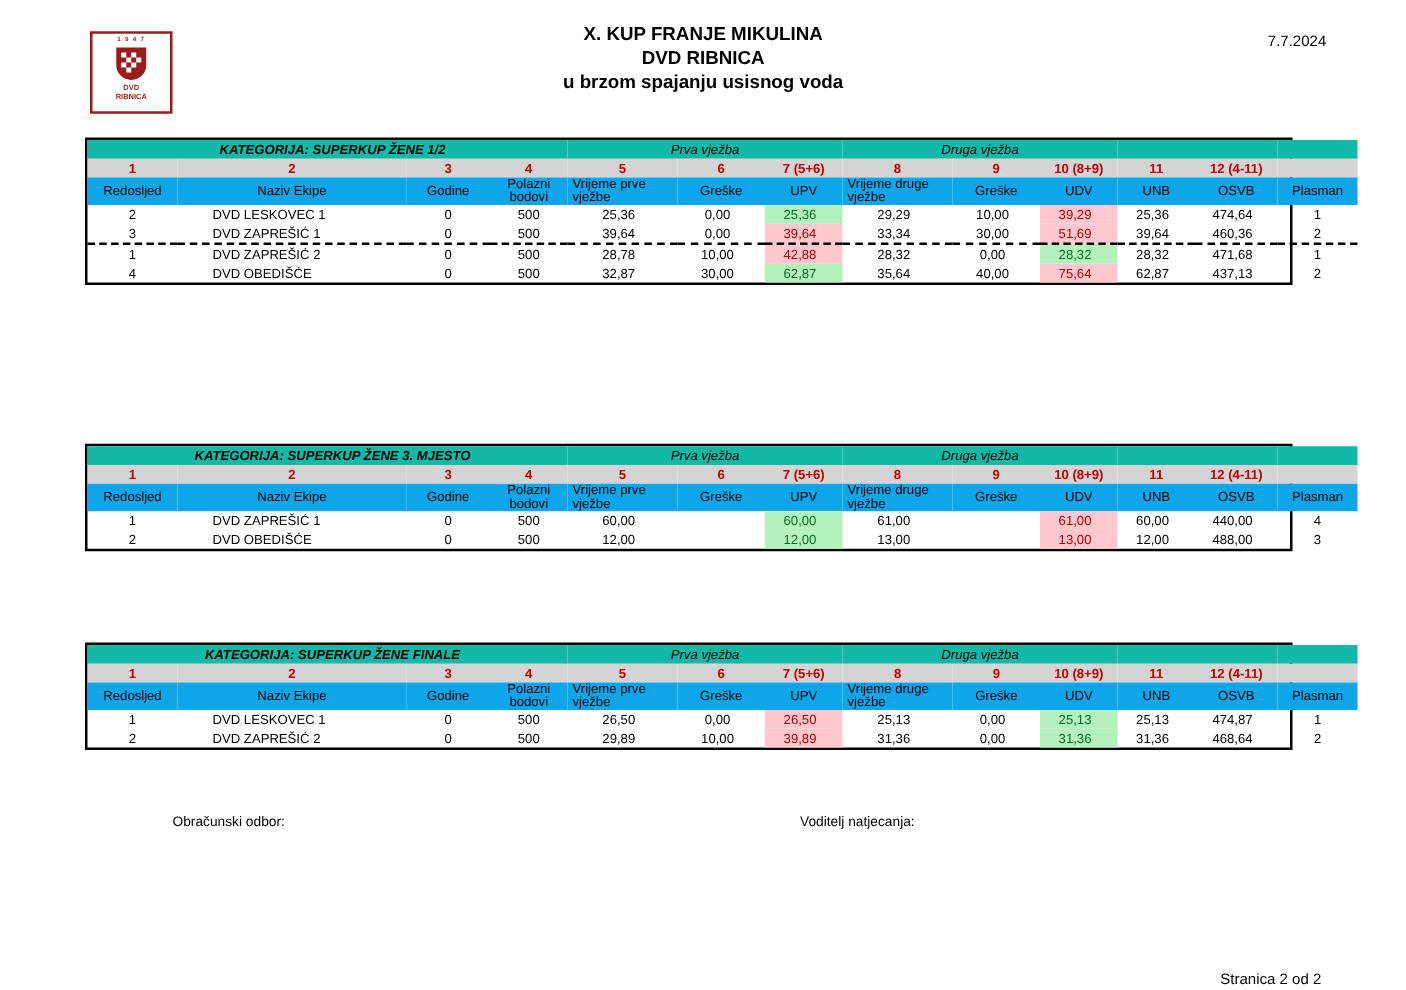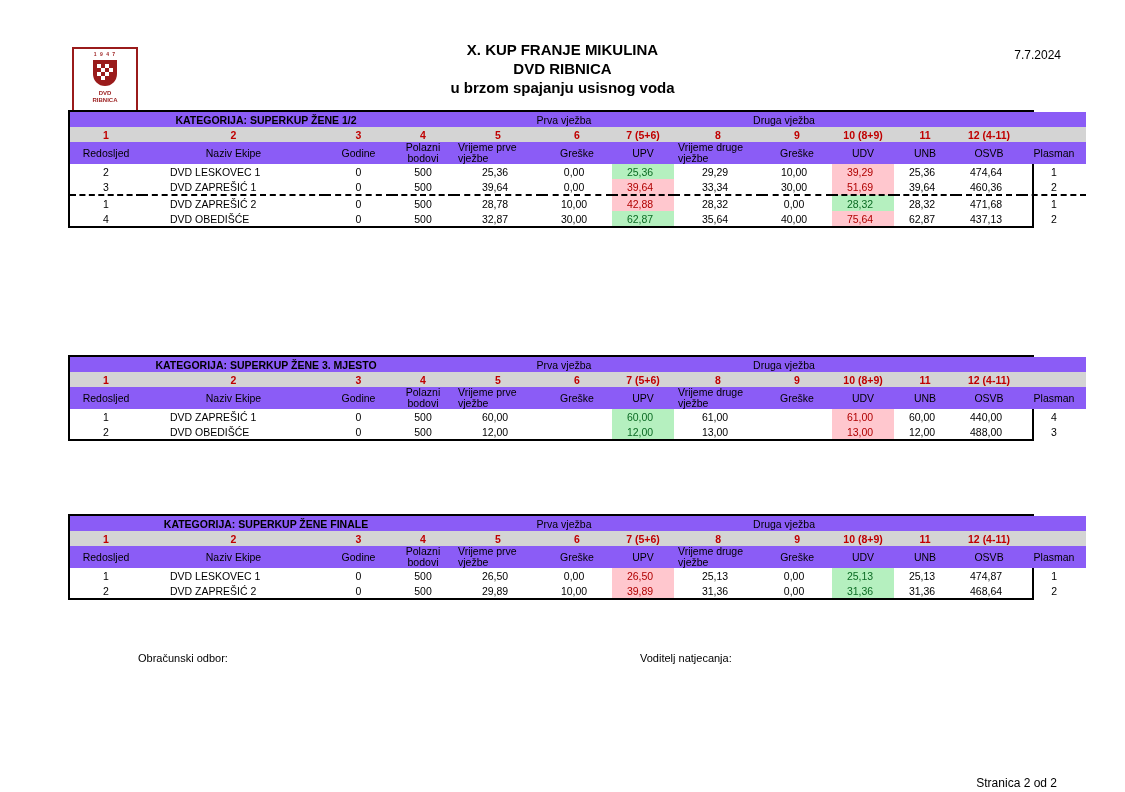--- a/index.html
+++ b/index.html
@@ -21,21 +21,20 @@
     height: 792px;
   }
 
   
   .header {
     position: absolute;
     top: 18px;
     left: 0;
     width: 1125px;
     height: 80px;
-    margin-top: 22px;
   }
   .logo {
     position: absolute;
     left: 72px;
     top: 7px;
     width: 66px;
     height: 66px;
     border: 2px solid #9a1b1b;
     background: #ffffff;
     box-sizing: border-box;
@@ -103,23 +102,24 @@
     font-size: 10.5px;
     padding: 0;
     height: 15px;
     vertical-align: middle;
     text-align: center;
     border: 0;
   }
 
   
   .row-title td {
-    background: #8b5cf6;
+    background: #14b8a6;
     height: 42px;
     border-bottom: 1px solid #000;
+    font-style: italic;
   }
   .cat-label {
     text-align: left;
     padding-left: 8px !important;
     font-size: 13px;
     font-weight: bold;
   }
   .vjezba-head {
     font-size: 11px;
     font-weight: normal;
@@ -133,21 +133,21 @@
     font-size: 10px;
     height: 16px;
     border-bottom: 1px solid #000;
   }
   .row-nums td.plain {
     color: #000;
   }
 
   
   .row-heads td {
-    background: #8b5cf6;
+    background: #0ea5e9;
     font-size: 10.5px;
     height: 26px;
     border-bottom: 2px solid #000;
     line-height: 11px;
   }
   .row-heads td.two-line {
     text-align: left;
     padding-left: 4px !important;
   }
 

